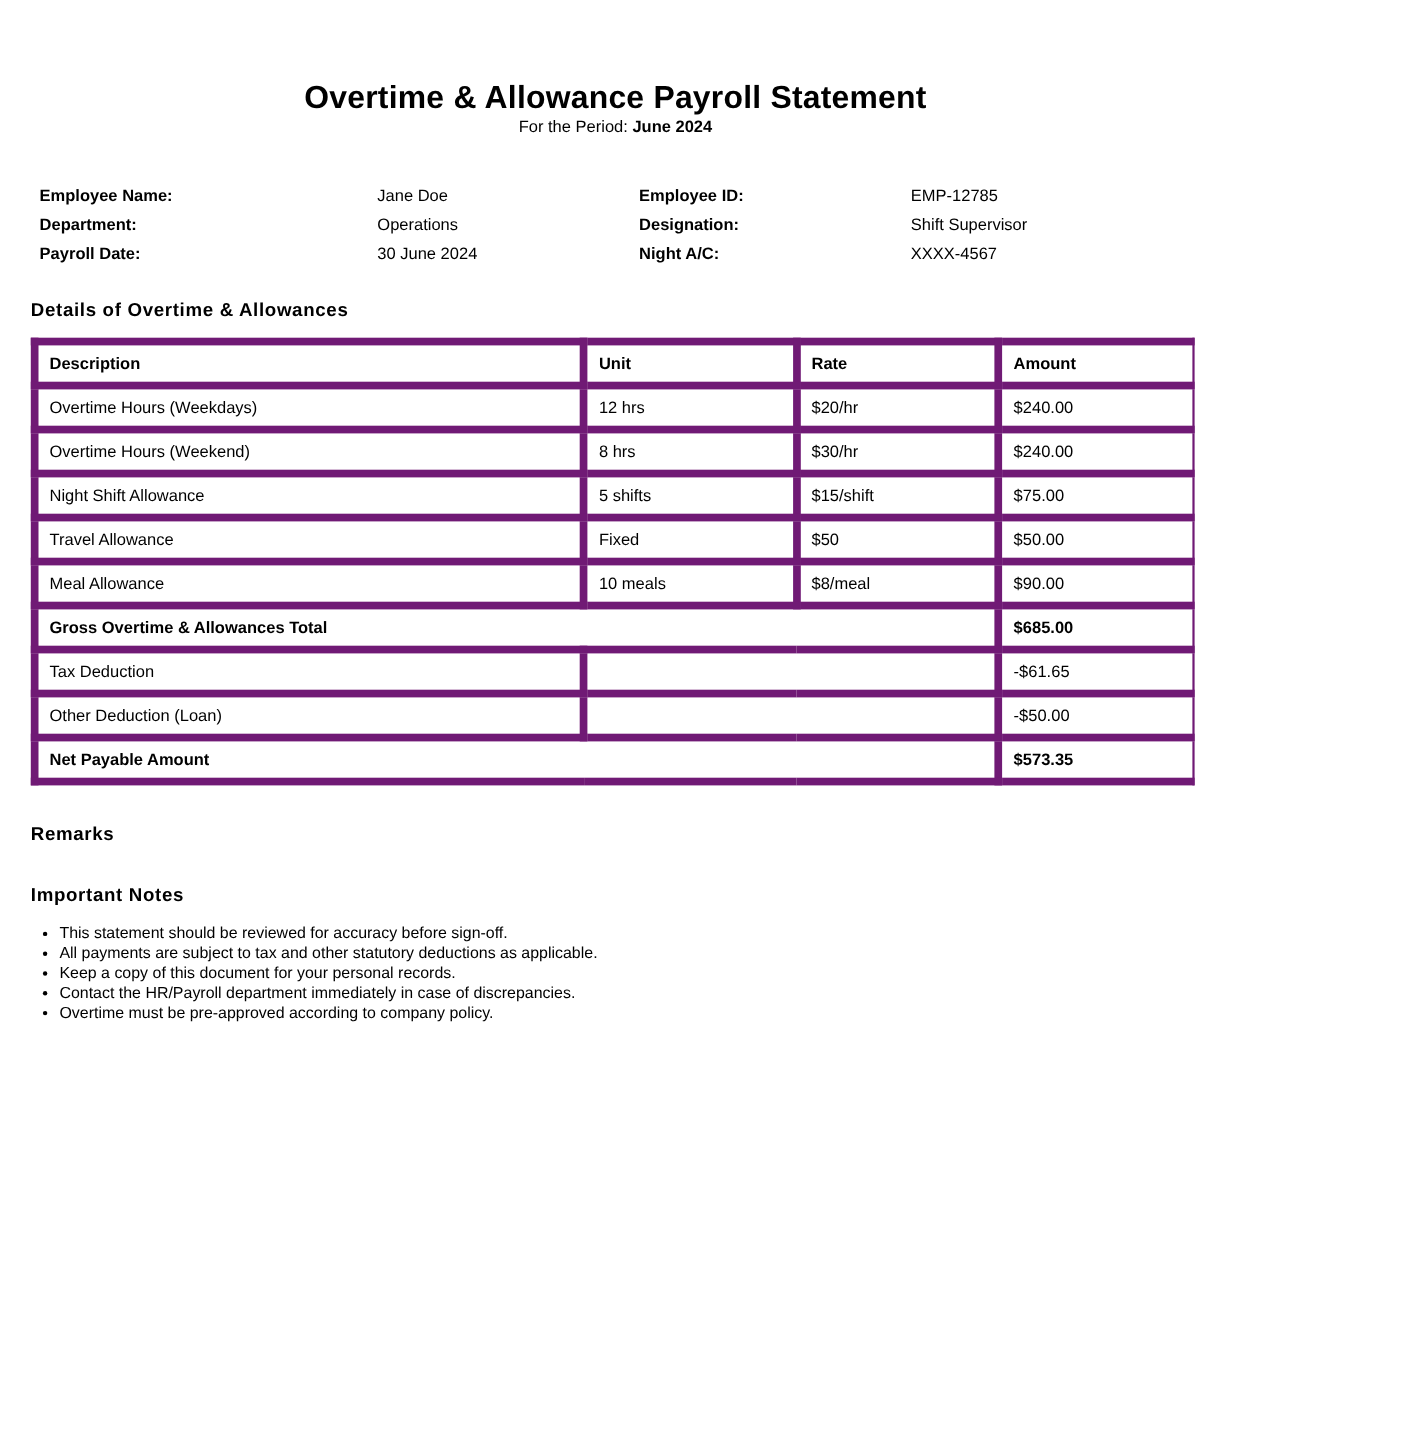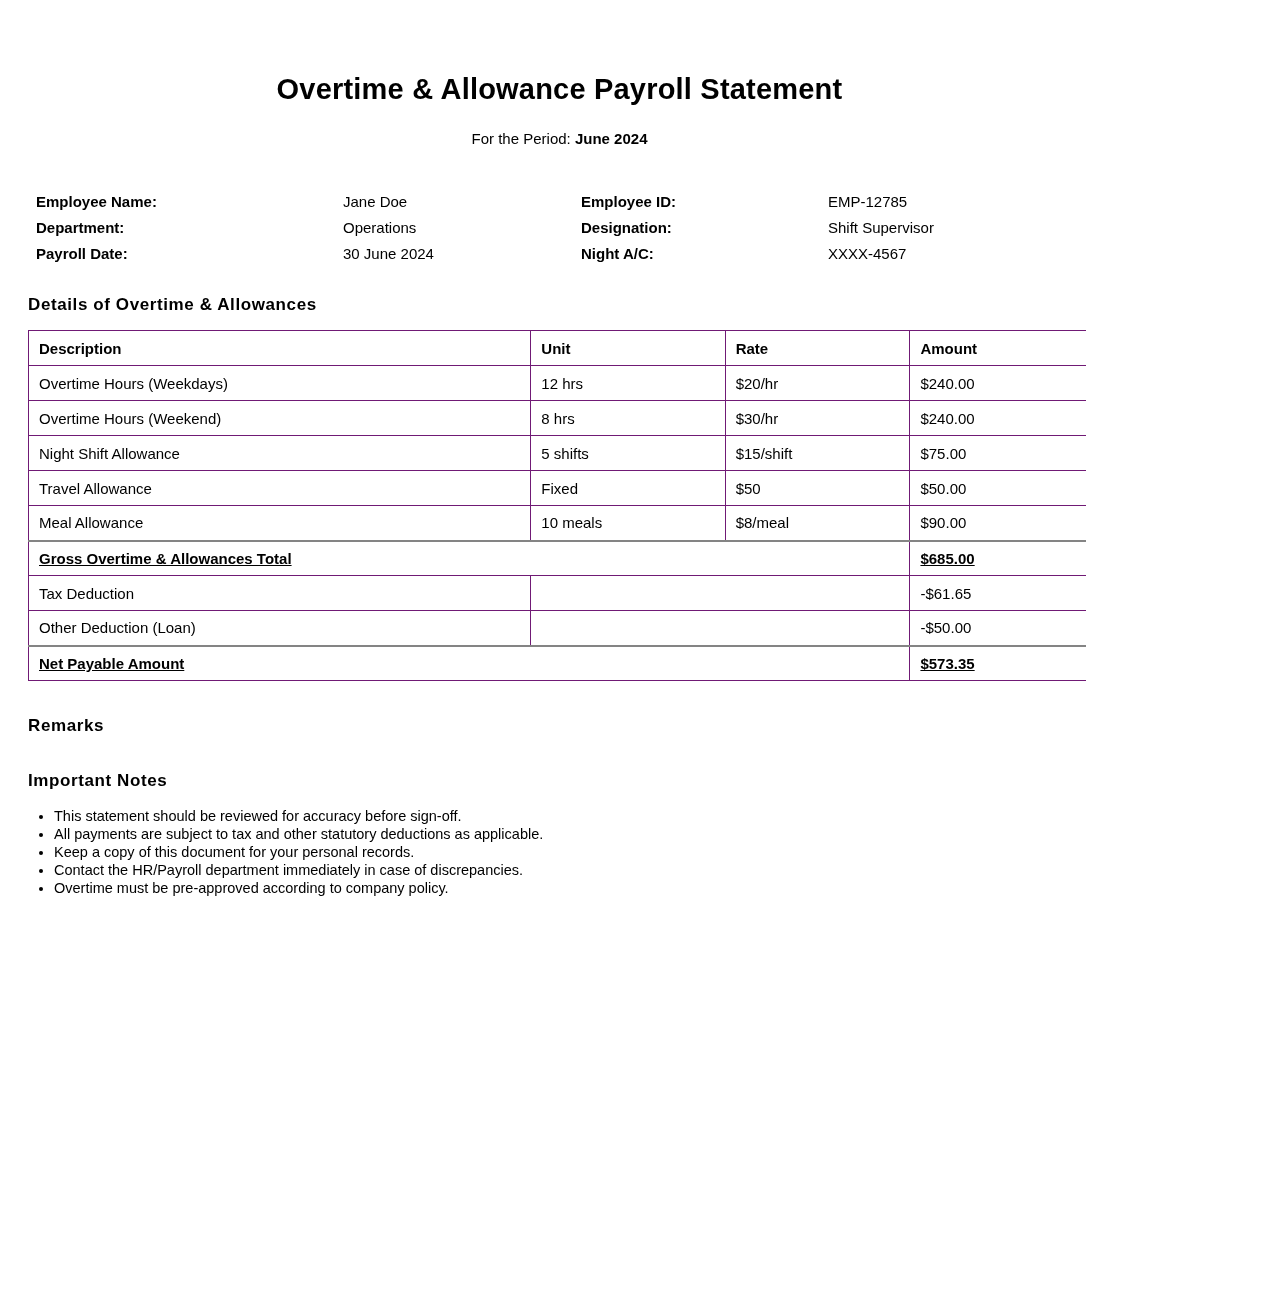--- a/index.html
+++ b/index.html
@@ -24,21 +24,21 @@
   }
   h1.doc-title {
     margin: 0;
     font-size: 29px;
     line-height: 34px;
     font-weight: bold;
     text-align: center;
     letter-spacing: 0.2px;
   }
   .doc-subtitle {
-    margin-top: 24px;
+    margin-top: 1px;
     font-size: 15px;
     line-height: 18px;
     text-align: center;
   }
   .doc-subtitle .period-value { font-weight: bold; }
 
   .employee-grid {
     margin-top: 40px;
     padding-left: 8px;
     display: grid;
@@ -58,35 +58,34 @@
   }
 
   table.details-table {
     margin-top: 15px;
     width: 100%;
     border-collapse: collapse;
     table-layout: fixed;
     font-size: 15px;
   }
   .details-table th, .details-table td {
-    border: 1px solid #701a75;
+    border: 7px solid #701a75;
     padding: 8px 10px;
     text-align: left;
     vertical-align: middle;
     line-height: 17px;
     height: 35px;
     overflow: hidden;
     white-space: nowrap;
   }
   .details-table th { font-weight: bold; }
   .details-table .row-gross td,
   .details-table .row-net td {
     border-top: 2px solid #848484;
     font-weight: bold;
-    text-decoration: underline;
   }
 
   .remarks-heading, .notes-heading {
     margin: 35px 0 0 0;
     font-size: 17px;
     line-height: 20px;
     font-weight: bold;
     letter-spacing: 0.6px;
   }
   .remarks-text {

